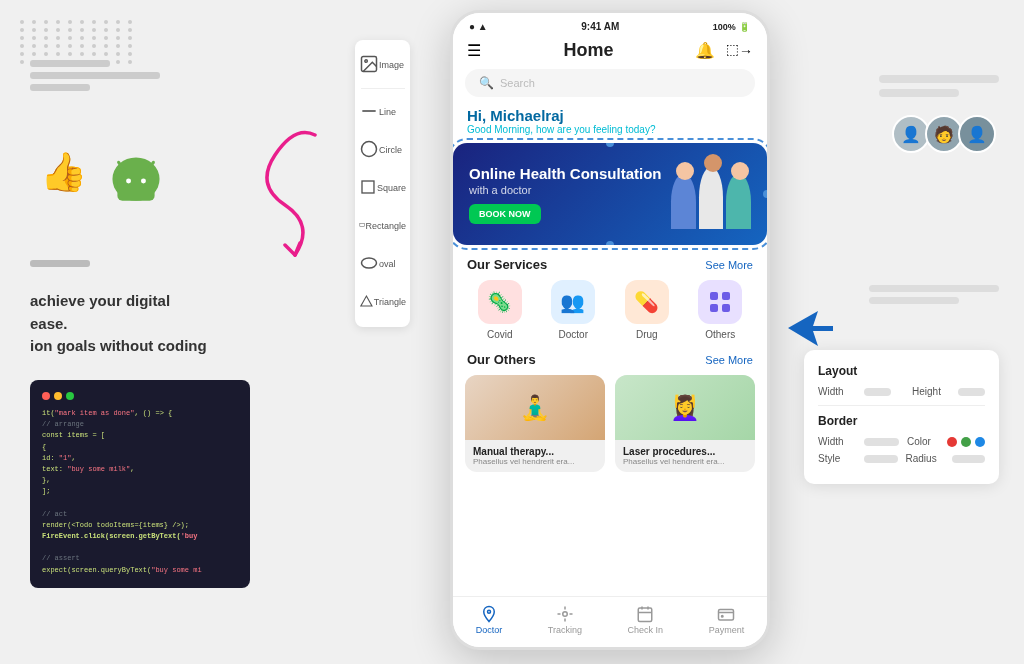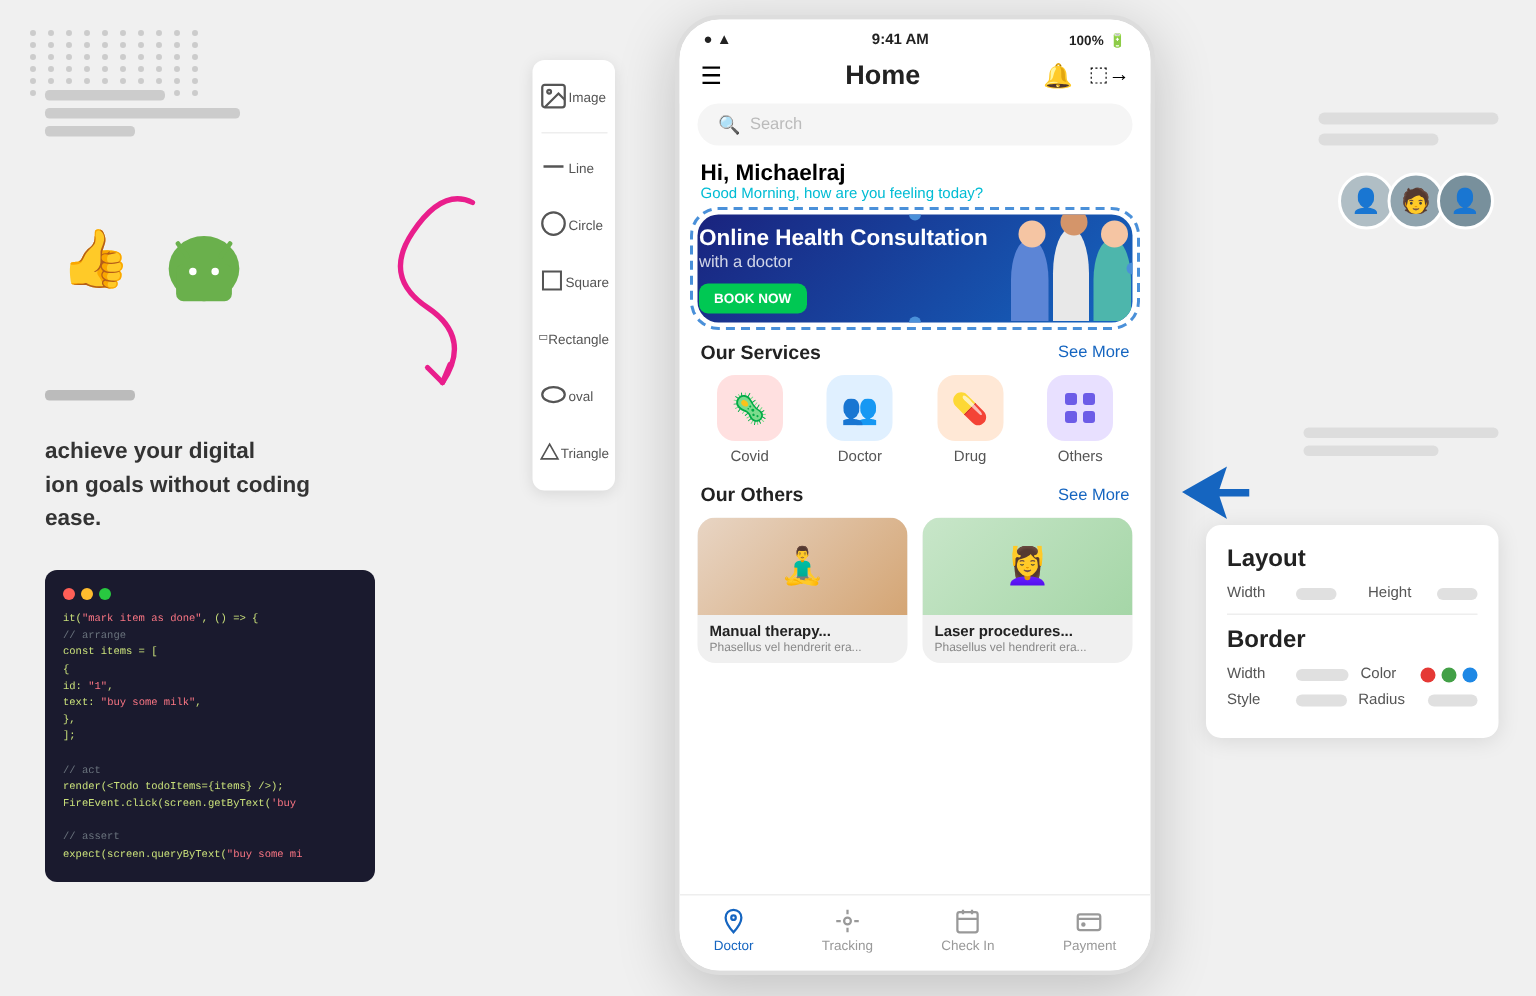--- a/index.html
+++ b/index.html
@@ -171,33 +171,33 @@
       color: #aaa;
     }
 
     
     .greeting {
       padding: 0 14px 8px;
     }
     .greeting-name {
       font-size: 15px;
       font-weight: 700;
-      color: #000000;
+      color: #0369a1;
     }
     .greeting-sub {
       font-size: 10px;
       color: #00bcd4;
     }
 
     
     .banner {
-      margin: 0 12px 12px;
+      margin: 0 0 12px;
       background: linear-gradient(135deg, #1a237e, #1565c0);
       border-radius: 14px;
-      padding: 1px;
+      padding: 16px;
       display: flex;
       justify-content: space-between;
       align-items: center;
       position: relative;
       overflow: hidden;
       outline: 2px dashed #4a90d9;
       outline-offset: 3px;
     }
     .banner-text h3 {
       font-size: 15px;
@@ -344,21 +344,21 @@
       position: absolute;
       right: 25px;
       top: 350px;
       width: 195px;
       background: white;
       border-radius: 10px;
       padding: 14px;
       box-shadow: 0 2px 15px rgba(0,0,0,0.1);
     }
     .layout-section-title {
-      font-size: 16px;
+      font-size: 12px;
       font-weight: 700;
       color: #222;
       margin-bottom: 8px;
     }
     .layout-row {
       display: flex;
       align-items: center;
       justify-content: flex-end;
       margin-bottom: 6px;
     }
@@ -513,22 +513,22 @@
   <svg width="120" height="150" viewBox="0 0 120 150">
     <path d="M 100 20 Q 80 10 60 40 Q 40 70 70 90 Q 100 110 80 140" stroke="#e91e8c" stroke-width="3.5" fill="none" stroke-linecap="round"></path>
     <line x1="70" y1="130" x2="80" y2="140" stroke="#e91e8c" stroke-width="3.5" stroke-linecap="round"></line>
     <line x1="85" y1="128" x2="80" y2="140" stroke="#e91e8c" stroke-width="3.5" stroke-linecap="round"></line>
   </svg>
 </div>
 
 <div class="left-text">
   <div style="font-size:15px;font-weight:600;color:#333;line-height:1.5;">
     <div>achieve your digital</div>
+    <div>ease.</div>
     <div>ion goals without coding</div>
-    <div>ease.</div>
   </div>
 </div>
 
 <div class="scatter-text" style="left:30px;top:260px;">
   <div class="scatter-line" style="width:60px;background:#bbb;"></div>
 </div>
 
 <div class="code-block">
   <div class="dots">
     <div class="dot red"></div>
@@ -539,21 +539,21 @@
   <div style="color:#6a737d;">  // arrange</div>
   <div style="color:#c9e07a;">  const items = [</div>
   <div style="color:#c9e07a;">    {</div>
   <div style="color:#c9e07a;">      id: <span style="color:#f97583;">"1"</span>,</div>
   <div style="color:#c9e07a;">      text: <span style="color:#f97583;">"buy some milk"</span>,</div>
   <div style="color:#c9e07a;">    },</div>
   <div style="color:#c9e07a;">  ];</div>
   <div style="color:#c9e07a;">&nbsp;</div>
   <div style="color:#6a737d;">  // act</div>
   <div style="color:#c9e07a;">  render(&lt;Todo todoItems={items} /&gt;);</div>
-  <div style="color:#c9e07a;">  FireEvent.click(screen.getByText(<span style="color:#f97583;">'buy</span></div>
+  <div style="color:#c9e07a;font-weight:bold;">  FireEvent.click(screen.getByText(<span style="color:#f97583;">'buy</span></div>
   <div style="color:#c9e07a;">&nbsp;</div>
   <div style="color:#6a737d;">  // assert</div>
   <div style="color:#c9e07a;">  expect(screen.queryByText(<span style="color:#f97583;">"buy some mi</span></div>
 </div>
 
 <div class="left-toolbar">
 
   <div class="toolbar-item">
     <svg viewBox="0 0 24 24" fill="none" stroke="#555" stroke-width="1.8">
       <rect x="3" y="3" width="18" height="18" rx="2"></rect>

